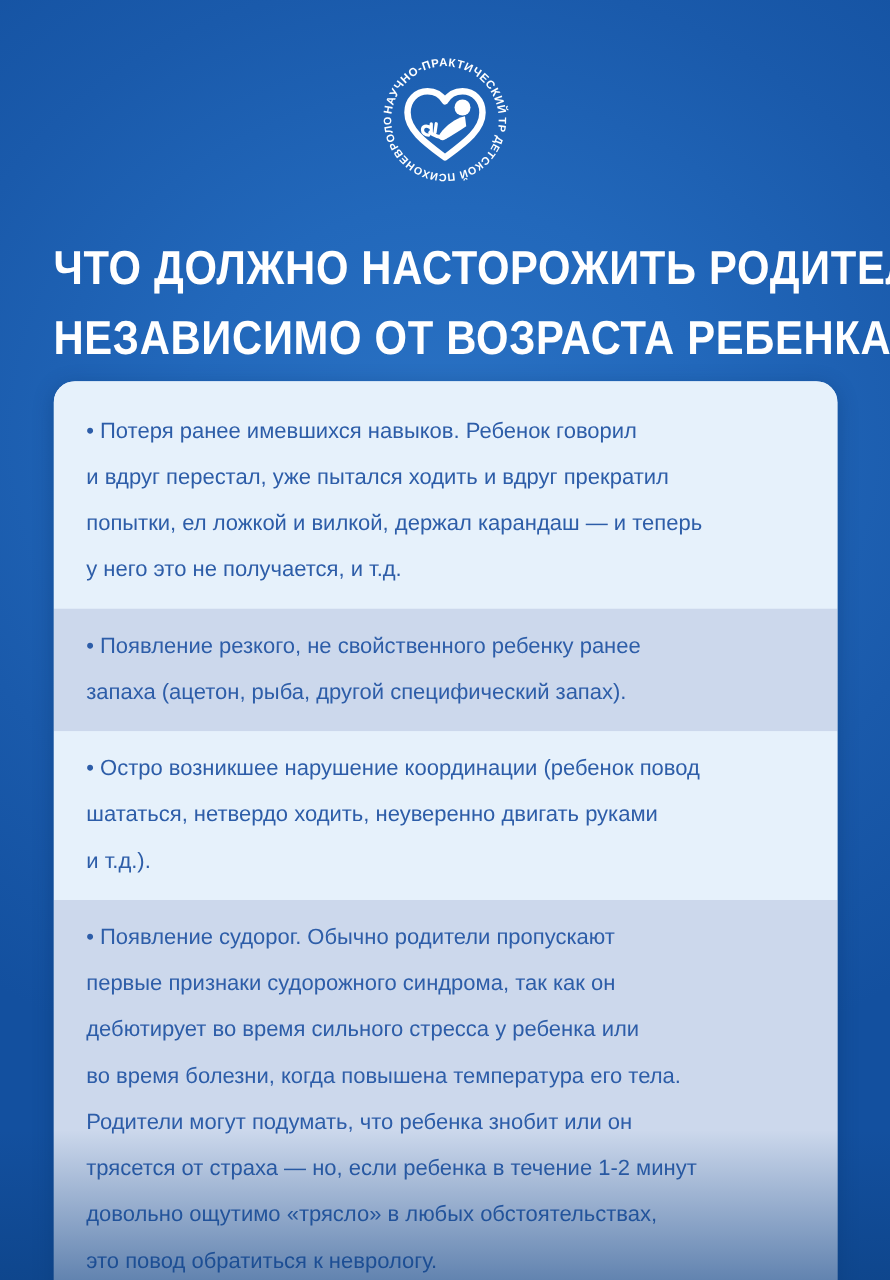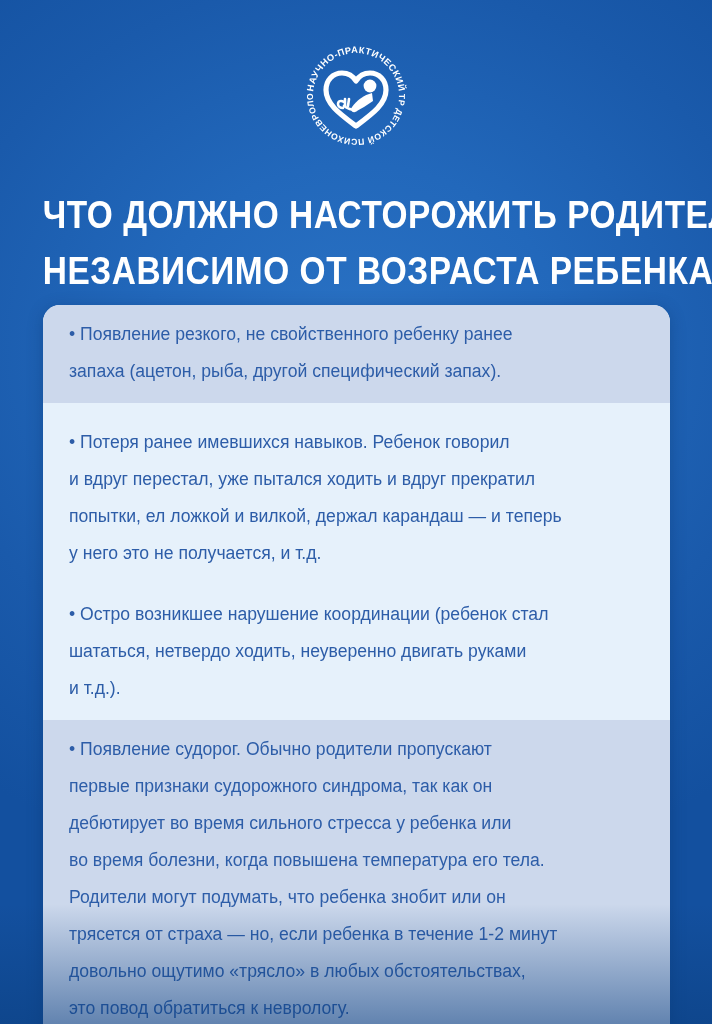--- a/index.html
+++ b/index.html
@@ -131,32 +131,32 @@
       <path d="M44 66 C 48 69, 52 70, 56 70" fill="none" stroke="#ffffff" stroke-width="2.8" stroke-linecap="round"></path>
     </svg>
   </div>
 
   <h1 class="headline">
     <span class="headline-line">ЧТО ДОЛЖНО НАСТОРОЖИТЬ РОДИТЕЛЕЙ</span>
     <span class="headline-line second"><span>НЕЗАВИСИМО ОТ ВОЗРАСТА РЕБЕНКА</span><span class="qmark">?</span></span>
   </h1>
 
   <div class="card">
-    <div class="row dark">
-      <p>• Появление резкого, не свойственного ребенку ранее
-запаха (ацетон, рыба, другой специфический запах).</p>
-    </div>
     <div class="row light first">
       <p>• Потеря ранее имевшихся навыков. Ребенок говорил
 и вдруг перестал, уже пытался ходить и вдруг прекратил
 попытки, ел ложкой и вилкой, держал карандаш — и теперь
 у него это не получается, и т.д.</p>
     </div>
+    <div class="row dark">
+      <p>• Появление резкого, не свойственного ребенку ранее
+запаха (ацетон, рыба, другой специфический запах).</p>
+    </div>
     <div class="row light">
-      <p>• Остро возникшее нарушение координации (ребенок стал
+      <p>• Остро возникшее нарушение координации (ребенок повод
 шататься, нетвердо ходить, неуверенно двигать руками
 и т.д.).</p>
     </div>
     <div class="row dark last">
       <p>• Появление судорог. Обычно родители пропускают
 первые признаки судорожного синдрома, так как он
 дебютирует во время сильного стресса у ребенка или
 во время болезни, когда повышена температура его тела.
 Родители могут подумать, что ребенка знобит или он
 трясется от страха — но, если ребенка в течение 1-2 минут

